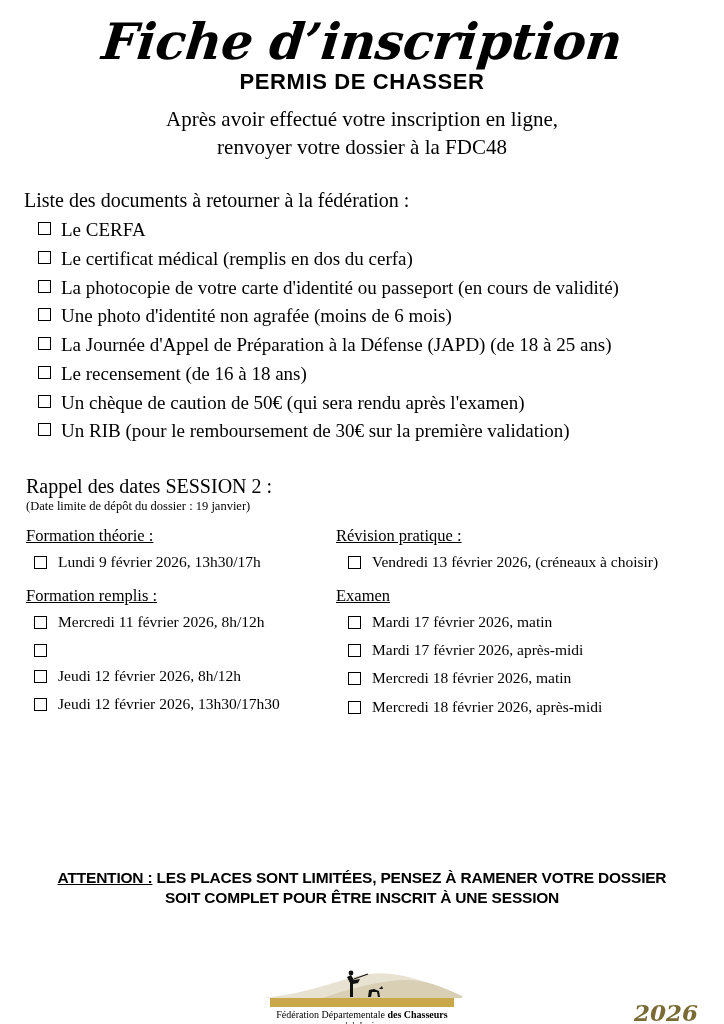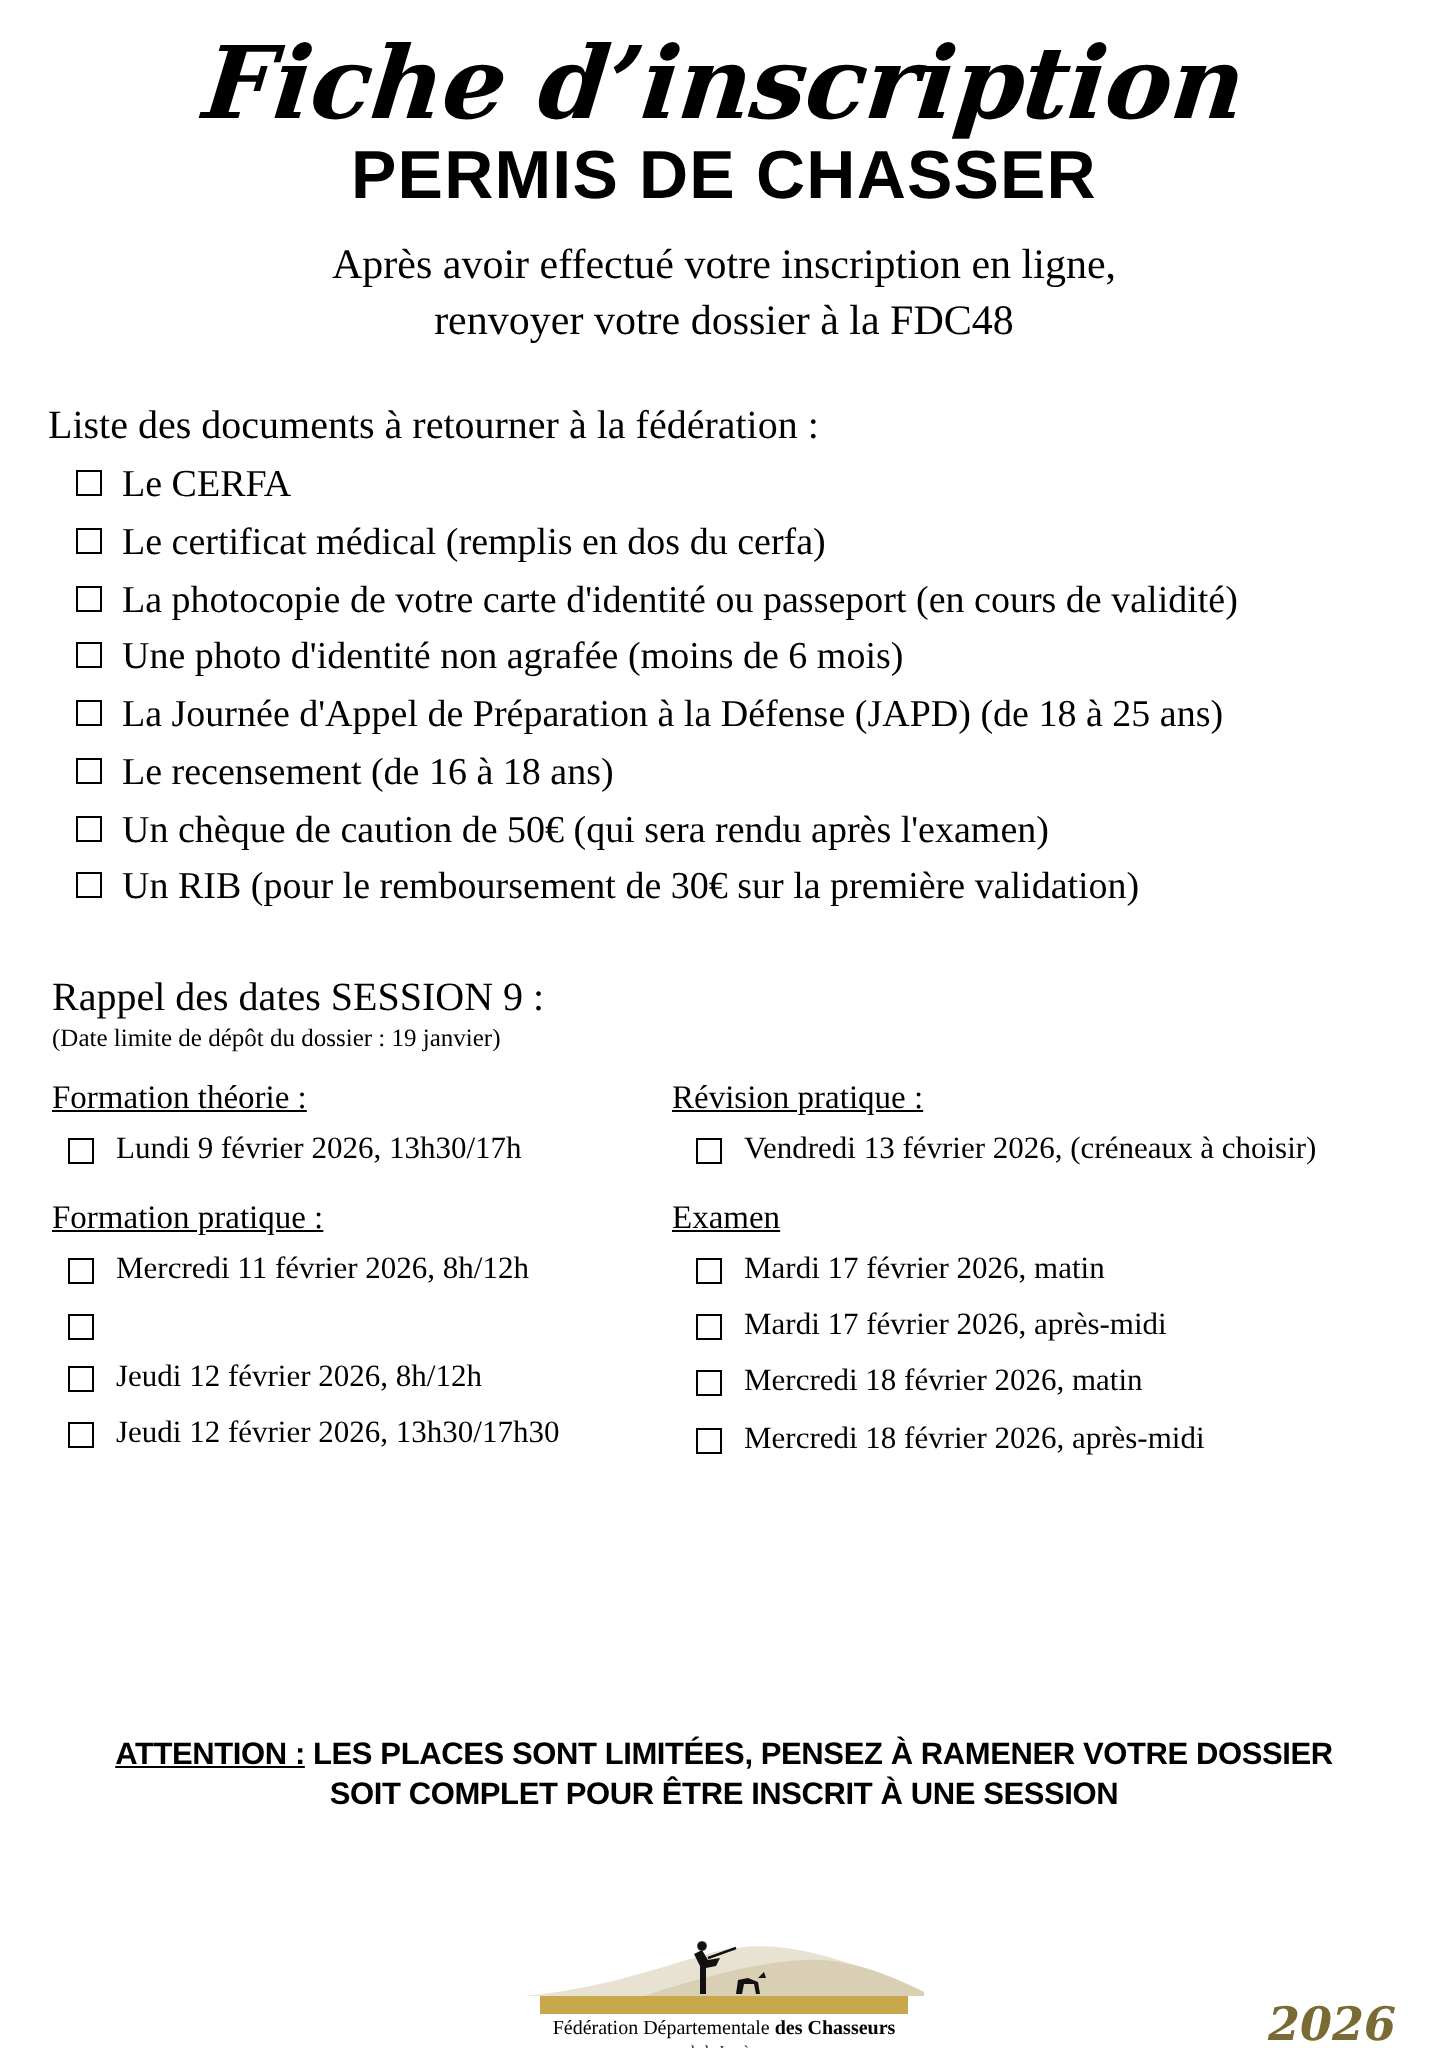--- a/index.html
+++ b/index.html
@@ -33,21 +33,21 @@
     line-height: 1.05;
     letter-spacing: -0.5px;
     margin-top: 16px;
     margin-bottom: 2px;
     transform: skewX(-6deg);
   }
   .title-sub {
     text-align: center;
     font-family: "Liberation Sans", sans-serif;
     font-weight: bold;
-    font-size: 34px;
+    font-size: 22px;
     letter-spacing: 0.6px;
     margin-top: -2px;
     margin-bottom: 10px;
   }
   .intro {
     text-align: center;
     font-size: 21px;
     line-height: 1.35;
     margin: 0 auto 10px auto;
     width: 560px;
@@ -242,33 +242,33 @@
     <li class="check-item">
       <span class="box"></span>
       <span>Un chèque de caution de 50€ (qui sera rendu après l'examen)</span>
     </li>
     <li class="check-item">
       <span class="box"></span>
       <span>Un RIB (pour le remboursement de 30€ sur la première validation)</span>
     </li>
   </ul>
 
-  <div class="session-title">Rappel des dates SESSION 9 :</div>
+  <div class="session-title">Rappel des dates SESSION 2 :</div>
   <div class="session-note">(Date limite de dépôt du dossier : 19 janvier)</div>
 
   <div class="columns">
 
     <div class="col">
       <div class="col-head">Formation théorie :</div>
       <div class="date-item">
         <span class="box"></span>
         <span>Lundi 9 février 2026, 13h30/17h</span>
       </div>
 
-      <div class="col-head spaced">Formation pratique :</div>
+      <div class="col-head spaced">Formation remplis :</div>
       <div class="date-item">
         <span class="box"></span>
         <span>Mercredi 11 février 2026, 8h/12h</span>
       </div>
       <div class="date-item">
         <span class="box"></span>
       </div>
       <div class="date-item">
         <span class="box"></span>
         <span>Jeudi 12 février 2026, 8h/12h</span>

